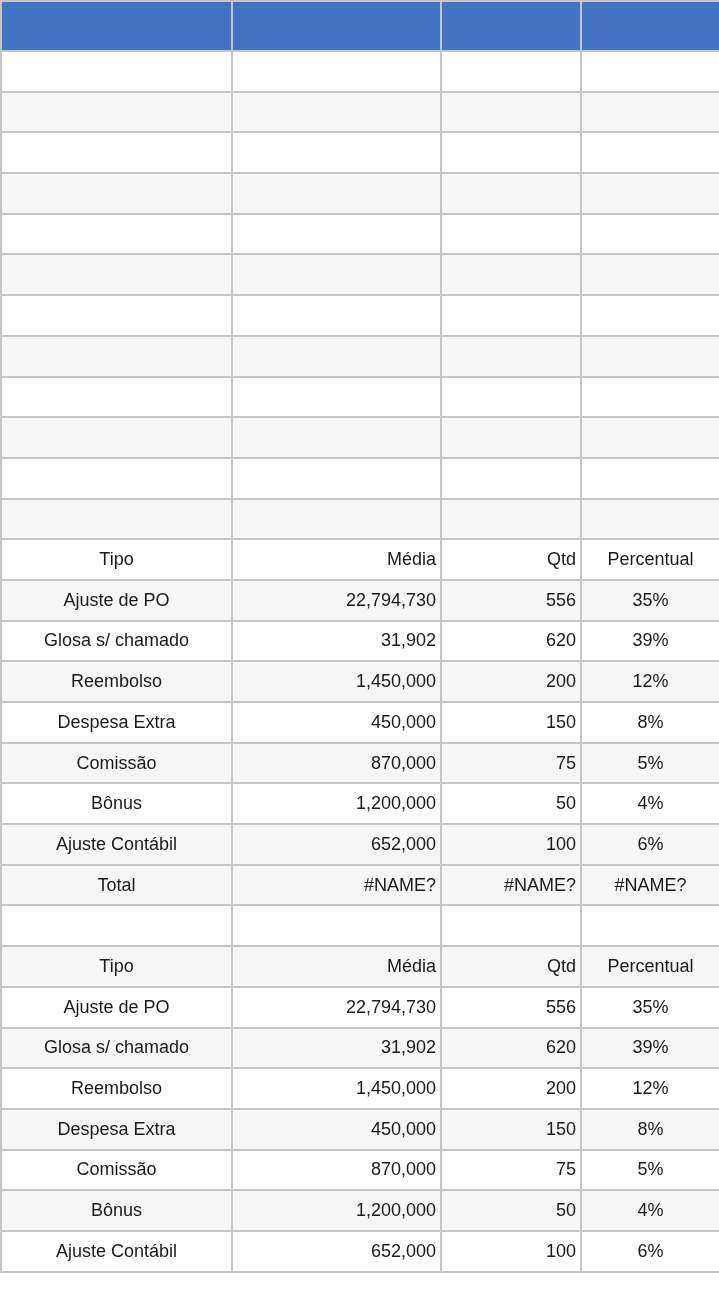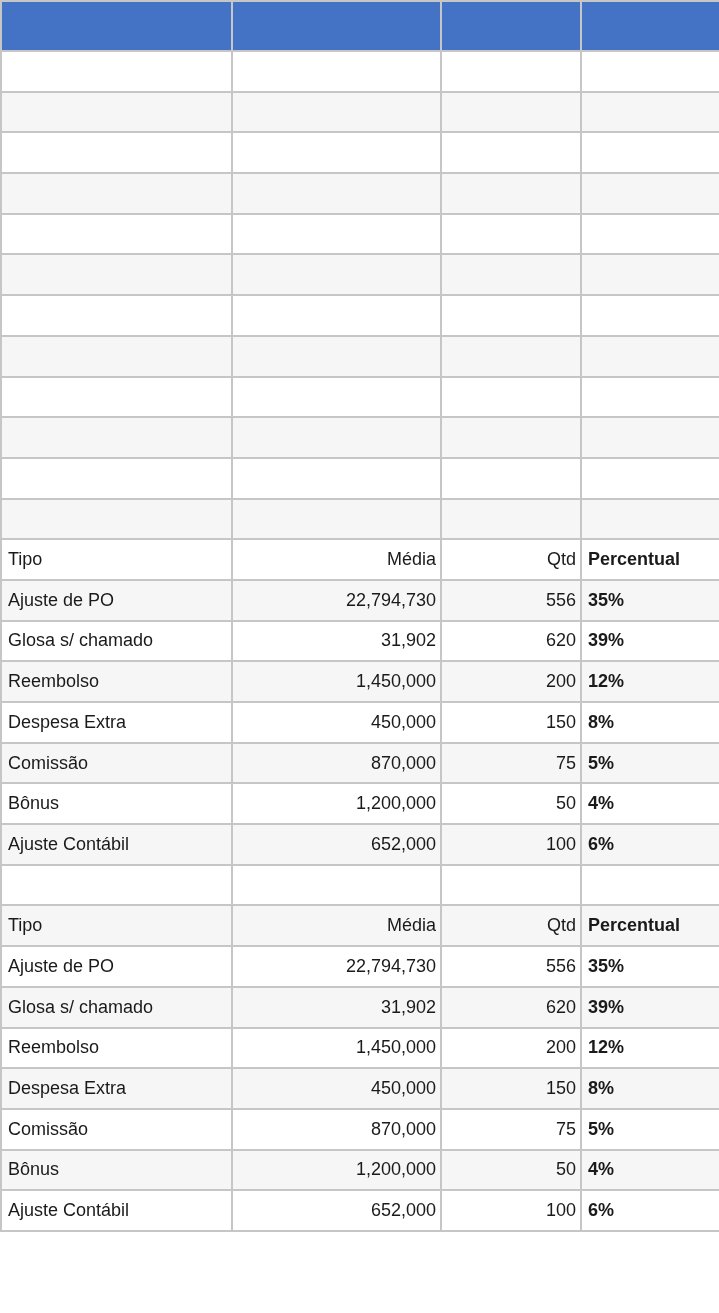--- a/index.html
+++ b/index.html
@@ -16,23 +16,23 @@
     border: 2px solid #c6c6c6;
     height: 38.7px;
     padding: 0 6px;
     font-size: 18px; font-weight: 400;
     background: #ffffff;
     overflow: hidden; white-space: nowrap;
     vertical-align: middle;
   }
   .sheet tr.blue-row td { background: #4472c4; height: 48px; }
   .sheet tr.band td { background: #f6f6f6; }
-  .sheet td.c1 { text-align: left; }
+  .sheet td.c1 { text-align: center; }
   .sheet td.c2, .sheet td.c3 { text-align: right; padding-right: 4px; }
-  .sheet td.c4 { text-align: left; font-weight: bold; }
+  .sheet td.c4 { text-align: center; }
 </style>
 </head>
 <body>
 
 <table class="sheet">
   <colgroup>
     <col style="width:231px">
       <col style="width:209px">
       <col style="width:140px">
       <col style="width:139px">
@@ -161,20 +161,26 @@
     <td class="c2">1,200,000</td>
     <td class="c3">50</td>
     <td class="c4">4%</td>
   </tr>
   <tr class="band">
     <td class="c1">Ajuste Contábil</td>
     <td class="c2">652,000</td>
     <td class="c3">100</td>
     <td class="c4">6%</td>
   </tr>
+  <tr class="band">
+    <td class="c1">Total</td>
+    <td class="c2">#NAME?</td>
+    <td class="c3">#NAME?</td>
+    <td class="c4">#NAME?</td>
+  </tr>
 
   <tr>
         <td class="c1"></td>
         <td class="c2"></td>
         <td class="c3"></td>
         <td class="c4"></td>
       </tr>
 
   <tr class="band">
     <td class="c1">Tipo</td>

